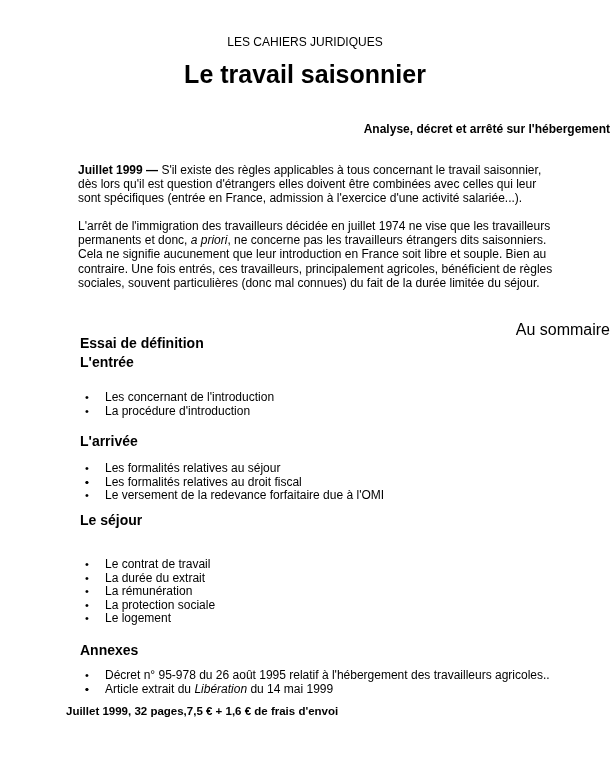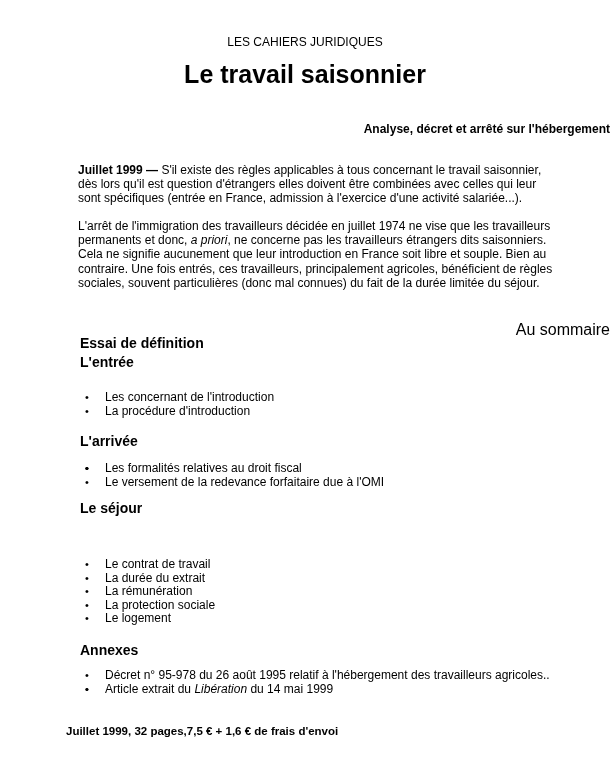--- a/index.html
+++ b/index.html
@@ -34,21 +34,21 @@
     }
     ul.blist {
       position: absolute; left: 66px; margin: 0; padding: 0; list-style: none;
       font-size: 12px; line-height: 13.6px;
     }
     ul.blist li { position: relative; padding-left: 39px; white-space: nowrap; }
     ul.blist li .bullet {
       position: absolute; left: 19px; top: 0; font-size: 11px;
     }
     .footer {
-      position: absolute; left: 66px; top: 725px; font-size: 11.5px; font-weight: bold;
+      position: absolute; left: 66px; top: 705px; font-size: 11.5px; font-weight: bold;
     }
   </style>
 </head>
 <body>
 
 <div class="series">LES CAHIERS JURIDIQUES</div>
 
 <div class="title">
   <div>Le travail saisonnier</div>
 </div>
@@ -66,27 +66,27 @@
 <div class="sec-head" style="top:335px">Essai de définition</div>
 
 <div class="sec-head" style="top:354px">L'entrée</div>
 <ul class="blist" style="top:391px">
   <li><span class="bullet">•</span><span>Les concernant de l'introduction</span></li>
   <li><span class="bullet">•</span><span>La procédure d'introduction</span></li>
 </ul>
 
 <div class="sec-head" style="top:433px">L'arrivée</div>
 <ul class="blist" style="top:462px">
-  <li><span class="bullet">•</span></li>
+  <li><span class="bullet">•</span><span>Les formalités relatives au séjour</span></li>
   <li><span class="bullet">•</span></li>
   <li><span class="bullet">•</span><span>Les formalités relatives au droit fiscal</span></li>
   <li><span class="bullet">•</span><span>Le versement de la redevance forfaitaire due à l'OMI</span></li>
 </ul>
 
-<div class="sec-head" style="top:500px">Le séjour</div>
+<div class="sec-head" style="top:512px">Le séjour</div>
 <ul class="blist" style="top:558px">
   <li><span class="bullet">•</span><span>Le contrat de travail</span></li>
   <li><span class="bullet">•</span><span>La durée du extrait</span></li>
   <li><span class="bullet">•</span><span>La rémunération</span></li>
   <li><span class="bullet">•</span><span>La protection sociale</span></li>
   <li><span class="bullet">•</span><span>Le logement</span></li>
 </ul>
 
 <div class="sec-head" style="top:642px">Annexes</div>
 <ul class="blist" style="top:669px">

